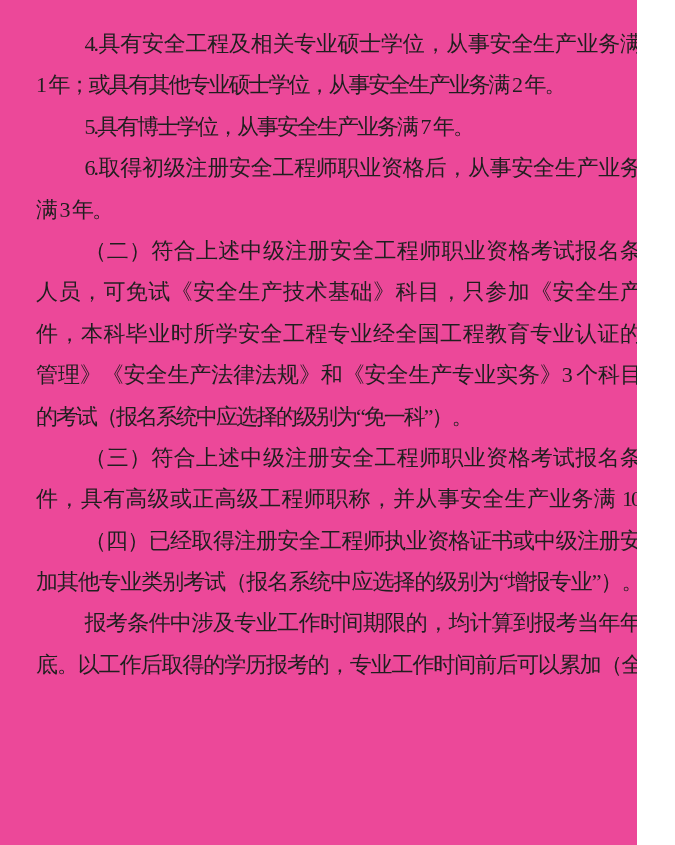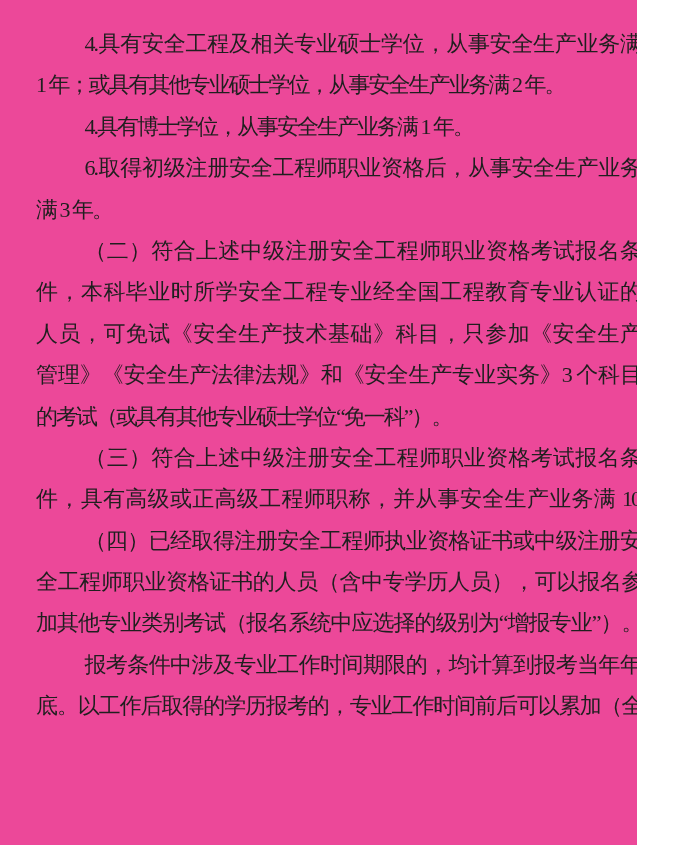--- a/index.html
+++ b/index.html
@@ -47,44 +47,43 @@
 
 <div class="page">
   <div class="text-block">
 
     <div class="para">
       <div class="line indent">4.具有安全工程及相关专业硕士学位，从事安全生产业务满</div>
       <div class="line end">1 年；或具有其他专业硕士学位，从事安全生产业务满 2 年。</div>
     </div>
 
     <div class="para">
-      <div class="line indent end">4.具有博士学位，从事安全生产业务满 1 年。</div>
+      <div class="line indent end">5.具有博士学位，从事安全生产业务满 7 年。</div>
     </div>
 
     <div class="para">
       <div class="line indent">6.取得初级注册安全工程师职业资格后，从事安全生产业务</div>
       <div class="line end">满 3 年。</div>
     </div>
 
     <div class="para">
       <div class="line indent">（二）符合上述中级注册安全工程师职业资格考试报名条</div>
+      <div class="line">人员，可免试《安全生产技术基础》科目，只参加《安全生产</div>
       <div class="line">件，本科毕业时所学安全工程专业经全国工程教育专业认证的</div>
-      <div class="line">人员，可免试《安全生产技术基础》科目，只参加《安全生产</div>
       <div class="line">管理》《安全生产法律法规》和《安全生产专业实务》3 个科目</div>
-      <div class="line end">的考试（或具有其他专业硕士学位“免一科”）。</div>
+      <div class="line end">的考试（报名系统中应选择的级别为“免一科”）。</div>
     </div>
 
     <div class="para">
       <div class="line indent">（三）符合上述中级注册安全工程师职业资格考试报名条</div>
       <div class="line">件，具有高级或正高级工程师职称，并从事安全生产业务满 10</div>
     </div>
 
     <div class="para">
       <div class="line indent">（四）已经取得注册安全工程师执业资格证书或中级注册安</div>
-      <div class="line tight2">全工程师职业资格证书的人员（含中专学历人员），可以报名参</div>
       <div class="line tight2">加其他专业类别考试（报名系统中应选择的级别为“增报专业”）。</div>
     </div>
 
     <div class="para">
       <div class="line indent">报考条件中涉及专业工作时间期限的，均计算到报考当年年</div>
       <div class="line tight2">底。以工作后取得的学历报考的，专业工作时间前后可以累加（全</div>
     </div>
 
   </div>
 </div>

